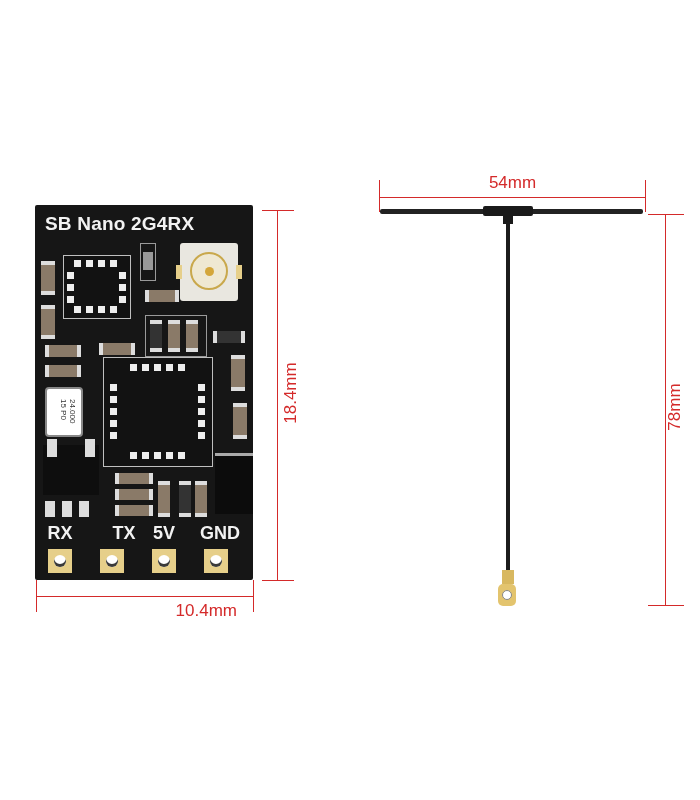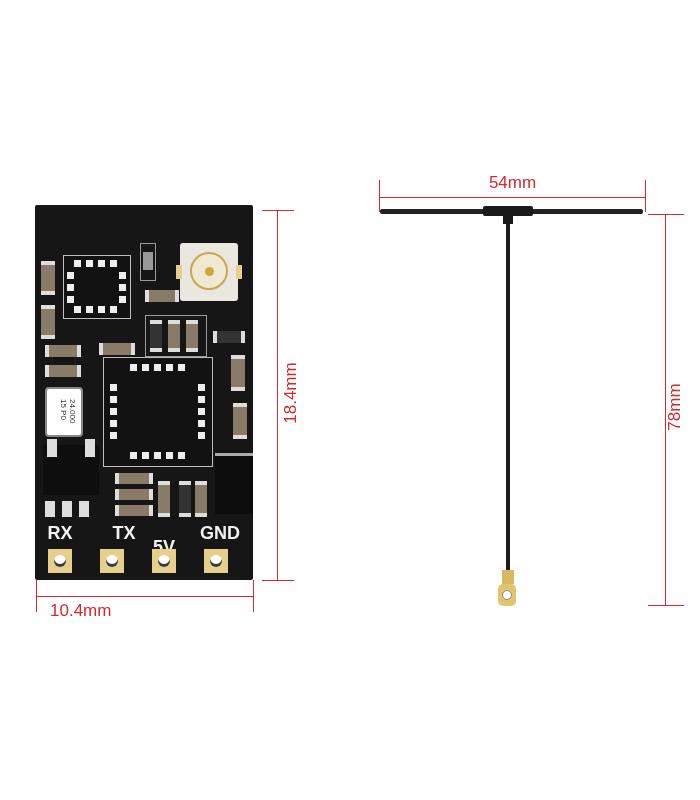--- a/index.html
+++ b/index.html
@@ -17,20 +17,21 @@
   .outline{border:1px solid #9a9a9a;}
   .dim{color:#d42a2a;font-size:17px;white-space:nowrap;}
   .vline{width:1px;background:#d42a2a;}
   .hline{height:1px;background:#d42a2a;}
   .rot{transform:rotate(-90deg);transform-origin:center center;}
 </style>
 </head>
 <body>
 
 <div class="abs board">
+  <div class="abs board-title">SB Nano  2G4RX</div>
 
   <div class="abs res-v" style="left:6px;top:56px;width:14px;height:26px;"></div>
   <div class="abs res-v" style="left:6px;top:100px;width:14px;height:26px;"></div>
   <div class="abs res" style="left:10px;top:140px;width:28px;height:12px;"></div>
   <div class="abs res" style="left:10px;top:160px;width:28px;height:12px;"></div>
 
   <div class="abs chip" style="left:28px;top:50px;width:66px;height:62px;">
     <div class="dot" style="left:10px;top:4px;"></div>
       <div class="dot" style="left:22px;top:4px;"></div>
       <div class="dot" style="left:34px;top:4px;"></div>
@@ -111,41 +112,41 @@
   <div class="abs res" style="left:80px;top:284px;width:30px;height:11px;"></div>
   <div class="abs res" style="left:80px;top:300px;width:30px;height:11px;"></div>
   <div class="abs res-v" style="left:123px;top:276px;width:12px;height:28px;"></div>
   <div class="abs res-v" style="left:144px;top:276px;width:12px;height:28px;background:#333;"></div>
   <div class="abs res-v" style="left:160px;top:276px;width:12px;height:28px;"></div>
 
   <div class="abs" style="left:180px;top:248px;width:38px;height:58px;background:#0c0c0c;border-top:3px solid #aaa;"></div>
 
   <div class="abs pin-label" style="left:0px;top:318px;">RX</div>
   <div class="abs pin-label" style="left:64px;top:318px;">TX</div>
-  <div class="abs pin-label" style="left:104px;top:332px;">5V</div>
+  <div class="abs pin-label" style="left:104px;top:318px;">5V</div>
   <div class="abs pin-label" style="left:160px;top:318px;">GND</div>
 
   <div class="abs pad" style="left:13px;top:344px;">
       <div class="hole"></div>
     </div>
   <div class="abs pad" style="left:65px;top:344px;">
       <div class="hole"></div>
     </div>
   <div class="abs pad" style="left:117px;top:344px;">
       <div class="hole"></div>
     </div>
   <div class="abs pad" style="left:169px;top:344px;">
       <div class="hole"></div>
     </div>
 </div>
 
 <div class="abs vline" style="left:36px;top:580px;height:32px;"></div>
 <div class="abs vline" style="left:253px;top:580px;height:32px;"></div>
 <div class="abs hline" style="left:36px;top:596px;width:218px;"></div>
-<div class="abs dim" style="left:50px;top:601px;width:218px;text-align:left;">10.4mm</div>
+<div class="abs dim" style="left:19px;top:601px;width:218px;text-align:right;">10.4mm</div>
 
 <div class="abs hline" style="left:262px;top:210px;width:32px;"></div>
 <div class="abs hline" style="left:262px;top:580px;width:32px;"></div>
 <div class="abs vline" style="left:277px;top:210px;height:370px;"></div>
 <div class="abs dim rot" style="left:256px;top:383px;width:70px;text-align:center;">18.4mm</div>
 
 <div class="abs" style="left:380px;top:209px;width:263px;height:5px;background:#222;border-radius:2px;"></div>
 <div class="abs" style="left:483px;top:206px;width:50px;height:10px;background:#1a1a1a;border-radius:2px;"></div>
 <div class="abs" style="left:503px;top:212px;width:10px;height:12px;background:#1a1a1a;"></div>
 <div class="abs" style="left:506px;top:222px;width:4px;height:350px;background:#1c1c1c;"></div>

